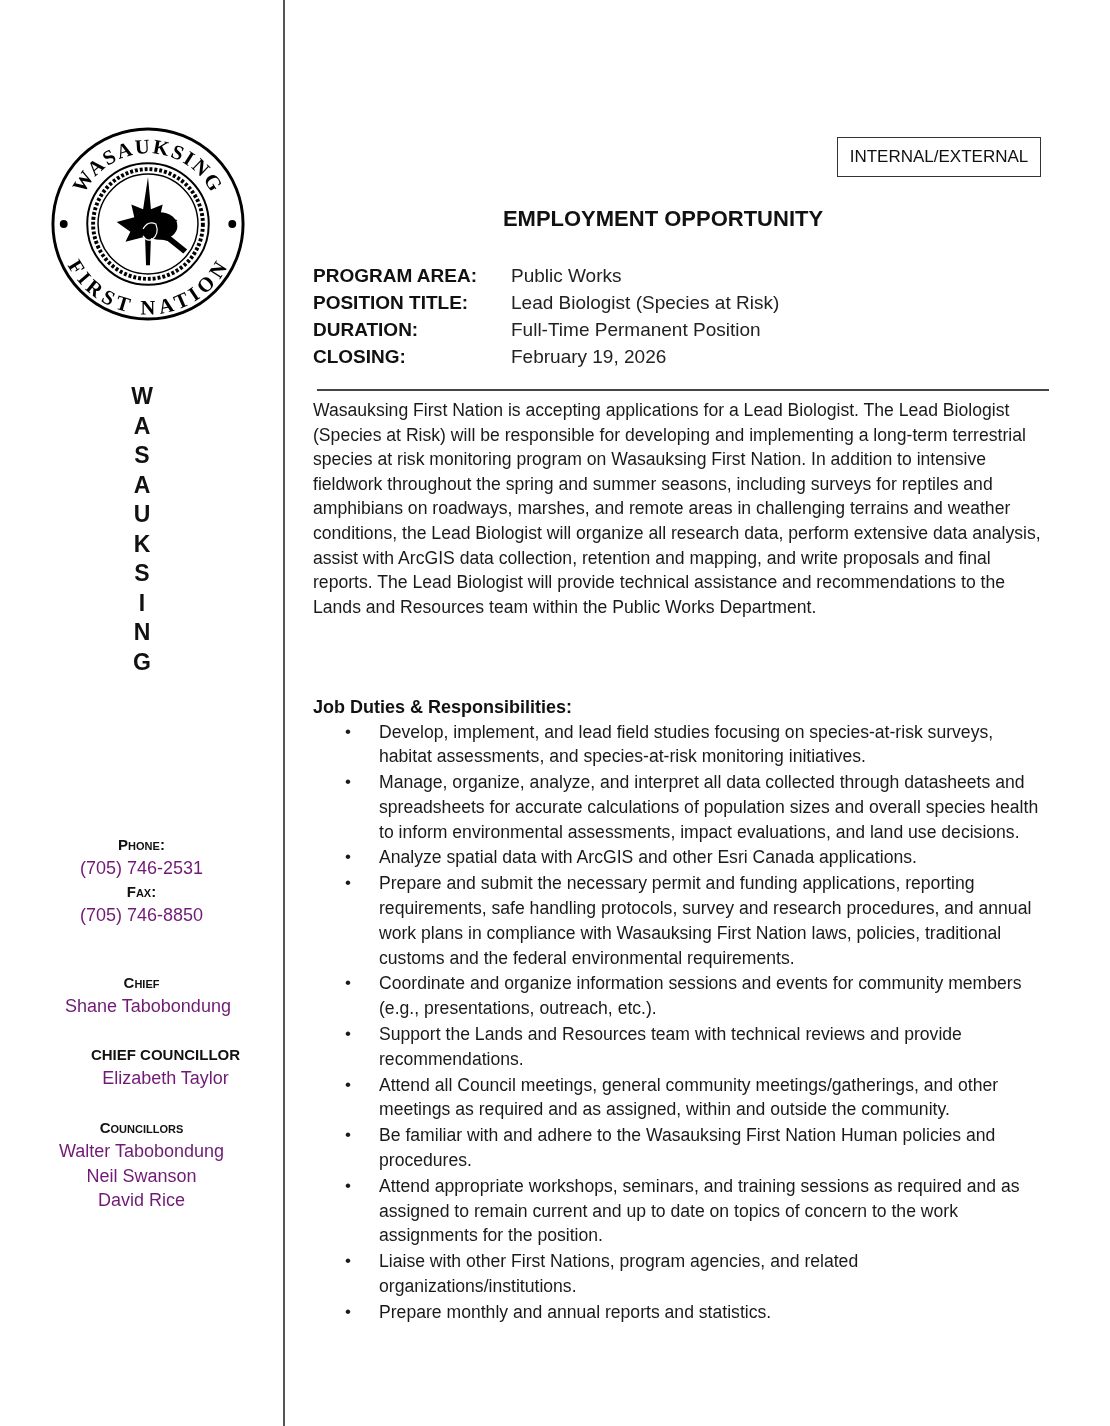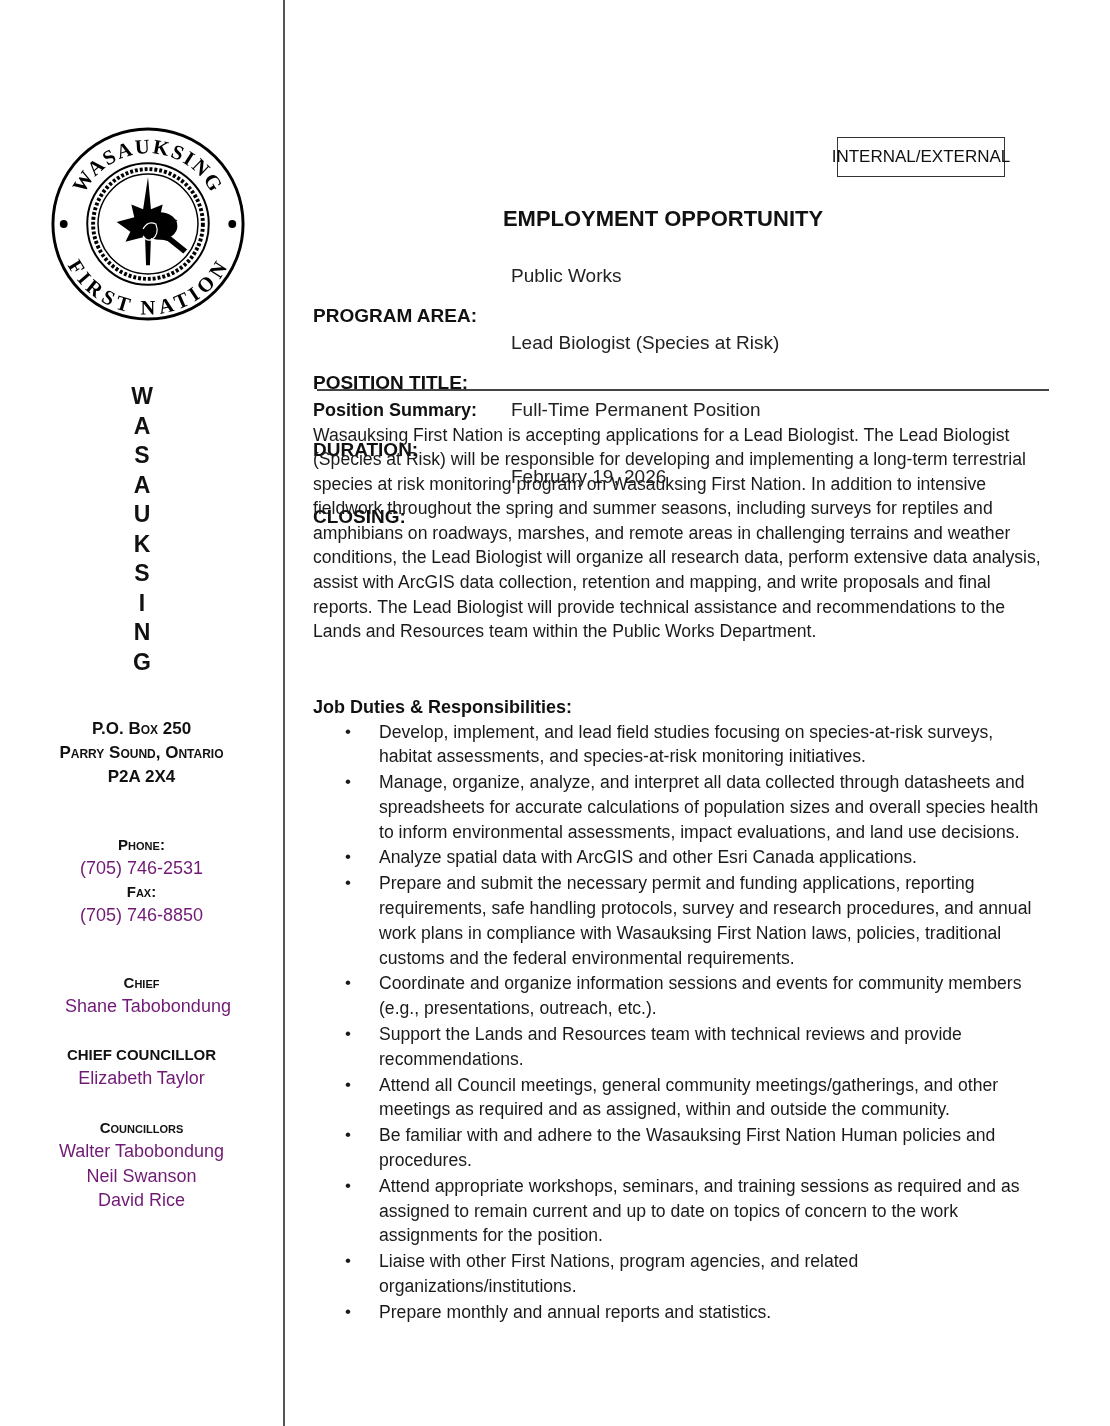--- a/index.html
+++ b/index.html
@@ -22,37 +22,37 @@
   .side-block { position: absolute; left: 0; width: 283px; text-align: center; }
   .sc-bold {
     font-weight: bold; font-variant: small-caps; font-size: 17px; line-height: 24px; color: #111;
   }
   .sc-label { font-weight: bold; font-variant: small-caps; font-size: 15px; line-height: 22px; }
   .side-val { font-size: 18px; line-height: 24.5px; color: #701a75; }
   .addr { top: 717px; }
   .contact { top: 834px; }
   .chief { top: 972px; }
   .chief-name { padding-left: 13px; }
-  .chiefc { top: 1044px; }
+  .chiefc { top: 1044px; margin-left: 24px; }
   .councillors { top: 1117px; }
 
   
   .main { position: absolute; left: 313px; top: 0; width: 740px; }
   .badge {
-    position: absolute; left: 524px; top: 137px; width: 168px; height: 40px;
+    position: absolute; left: 524px; top: 137px; width: 204px; height: 40px;
     border: 1.5px solid #333; box-sizing: border-box; font-size: 17px;
     display: flex; align-items: center; justify-content: center; color: #111;
   }
   .doc-title {
     position: absolute; left: 0; top: 206px; width: 700px; text-align: center;
     font-weight: bold; font-size: 22px; padding-left: 0;
   }
   .meta { position: absolute; left: 0; top: 262px; }
   .meta-row { display: flex; font-size: 19px; line-height: 27px; }
-  .meta-label { width: 198px; font-weight: bold; margin-top: 40px; }
+  .meta-label { width: 198px; font-weight: bold; }
   .meta-value { color: #222; }
   .rule {
     position: absolute; left: 4px; top: 389px; width: 732px; height: 2px; background: #444;
   }
   .section-h { font-weight: bold; font-size: 18px; line-height: 24.5px; }
   .summary { position: absolute; left: 0; top: 398px; width: 730px; }
   .para { font-size: 17.6px; line-height: 24.6px; color: #1a1a1a; }
   .duties { position: absolute; left: 0; top: 695px; width: 735px; }
   .duty-list { list-style: none; margin: 0; padding: 0; }
   .duty {
@@ -97,25 +97,20 @@
     <span>S</span>
     <span>A</span>
     <span>U</span>
     <span>K</span>
     <span>S</span>
     <span>I</span>
     <span>N</span>
     <span>G</span>
   </div>
 
-  <div class="side-block addr">
-    <div class="sc-bold">P.O. Box 250</div>
-    <div class="sc-bold">Parry Sound, Ontario</div>
-    <div class="sc-bold">P2A 2X4</div>
-  </div>
 
   <div class="side-block contact">
     <div class="sc-label">Phone:</div>
     <div class="side-val">(705) 746-2531</div>
     <div class="sc-label">Fax:</div>
     <div class="side-val">(705) 746-8850</div>
   </div>
 
   <div class="side-block chief">
     <div class="sc-label">Chief</div>
@@ -156,21 +151,20 @@
     </div>
     <div class="meta-row">
       <div class="meta-label">CLOSING:</div>
       <div class="meta-value">February 19, 2026</div>
     </div>
   </div>
 
   <div class="rule"></div>
 
   <div class="summary">
-    <div class="section-h">Position Summary:</div>
     <div class="para">Wasauksing First Nation is accepting applications for a Lead Biologist. The Lead Biologist (Species at Risk) will be responsible for developing and implementing a long-term terrestrial species at risk monitoring program on Wasauksing First Nation. In addition to intensive fieldwork throughout the spring and summer seasons, including surveys for reptiles and amphibians on roadways, marshes, and remote areas in challenging terrains and weather conditions, the Lead Biologist will organize all research data, perform extensive data analysis, assist with ArcGIS data collection, retention and mapping, and write proposals and final reports. The Lead Biologist will provide technical assistance and recommendations to the Lands and Resources team within the Public Works Department.</div>
   </div>
 
   <div class="duties">
     <div class="section-h">Job Duties &amp; Responsibilities:</div>
     <ul class="duty-list">
       <li class="duty"><span class="bullet">•</span><span>Develop, implement, and lead field studies focusing on species-at-risk surveys, habitat assessments, and species-at-risk monitoring initiatives.</span></li>
       <li class="duty"><span class="bullet">•</span><span>Manage, organize, analyze, and interpret all data collected through datasheets and spreadsheets for accurate calculations of population sizes and overall species health to inform environmental assessments, impact evaluations, and land use decisions.</span></li>
       <li class="duty"><span class="bullet">•</span><span>Analyze spatial data with ArcGIS and other Esri Canada applications.</span></li>
       <li class="duty"><span class="bullet">•</span><span>Prepare and submit the necessary permit and funding applications, reporting requirements, safe handling protocols, survey and research procedures, and annual work plans in compliance with Wasauksing First Nation laws, policies, traditional customs and the federal environmental requirements.</span></li>

